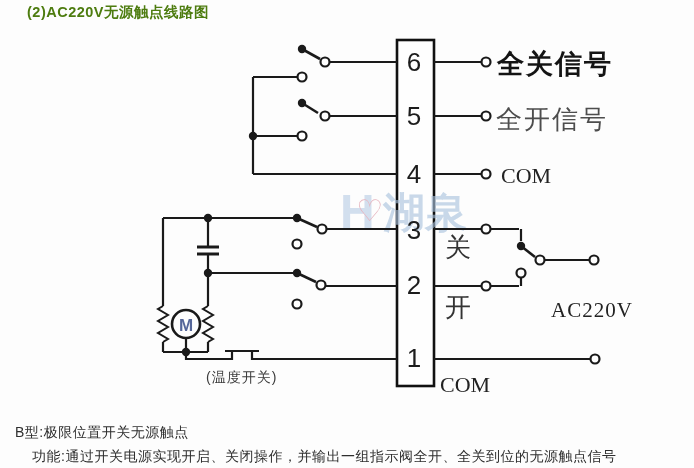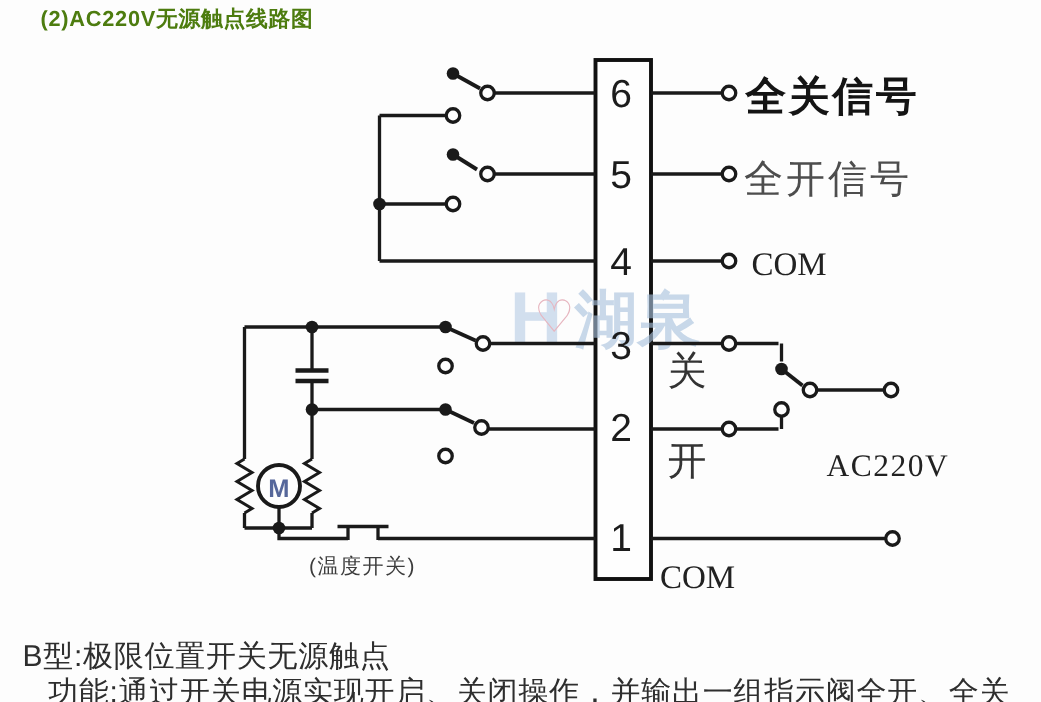--- a/index.html
+++ b/index.html
@@ -7,21 +7,21 @@
     width:694px;height:468px;position:relative;overflow:hidden;
     background:#fdfdfd;
     font-family:"Liberation Sans","DejaVu Sans",sans-serif;
   }
   .title-link{
     position:absolute;left:17px;top:3px;
     font-size:14.5px;font-weight:bold;letter-spacing:.5px;
     color:#4d7c0f;cursor:pointer;margin-left:10px;
   }
   .footer{
-    position:absolute;left:15px;color:#2e2e2e;font-size:20px;letter-spacing:.5px;
+    position:absolute;left:15px;color:#2e2e2e;font-size:14px;letter-spacing:.5px;
   }
   .footer.l1{top:424px;}
   .footer.l2{top:448px;margin-left:17px;}
   svg{position:absolute;left:0;top:0;}
   svg text{font-family:"Liberation Sans","DejaVu Sans",sans-serif;}
   .serif{font-family:"Liberation Serif","DejaVu Serif",serif;}
 </style>
 </head>
 <body>
 

